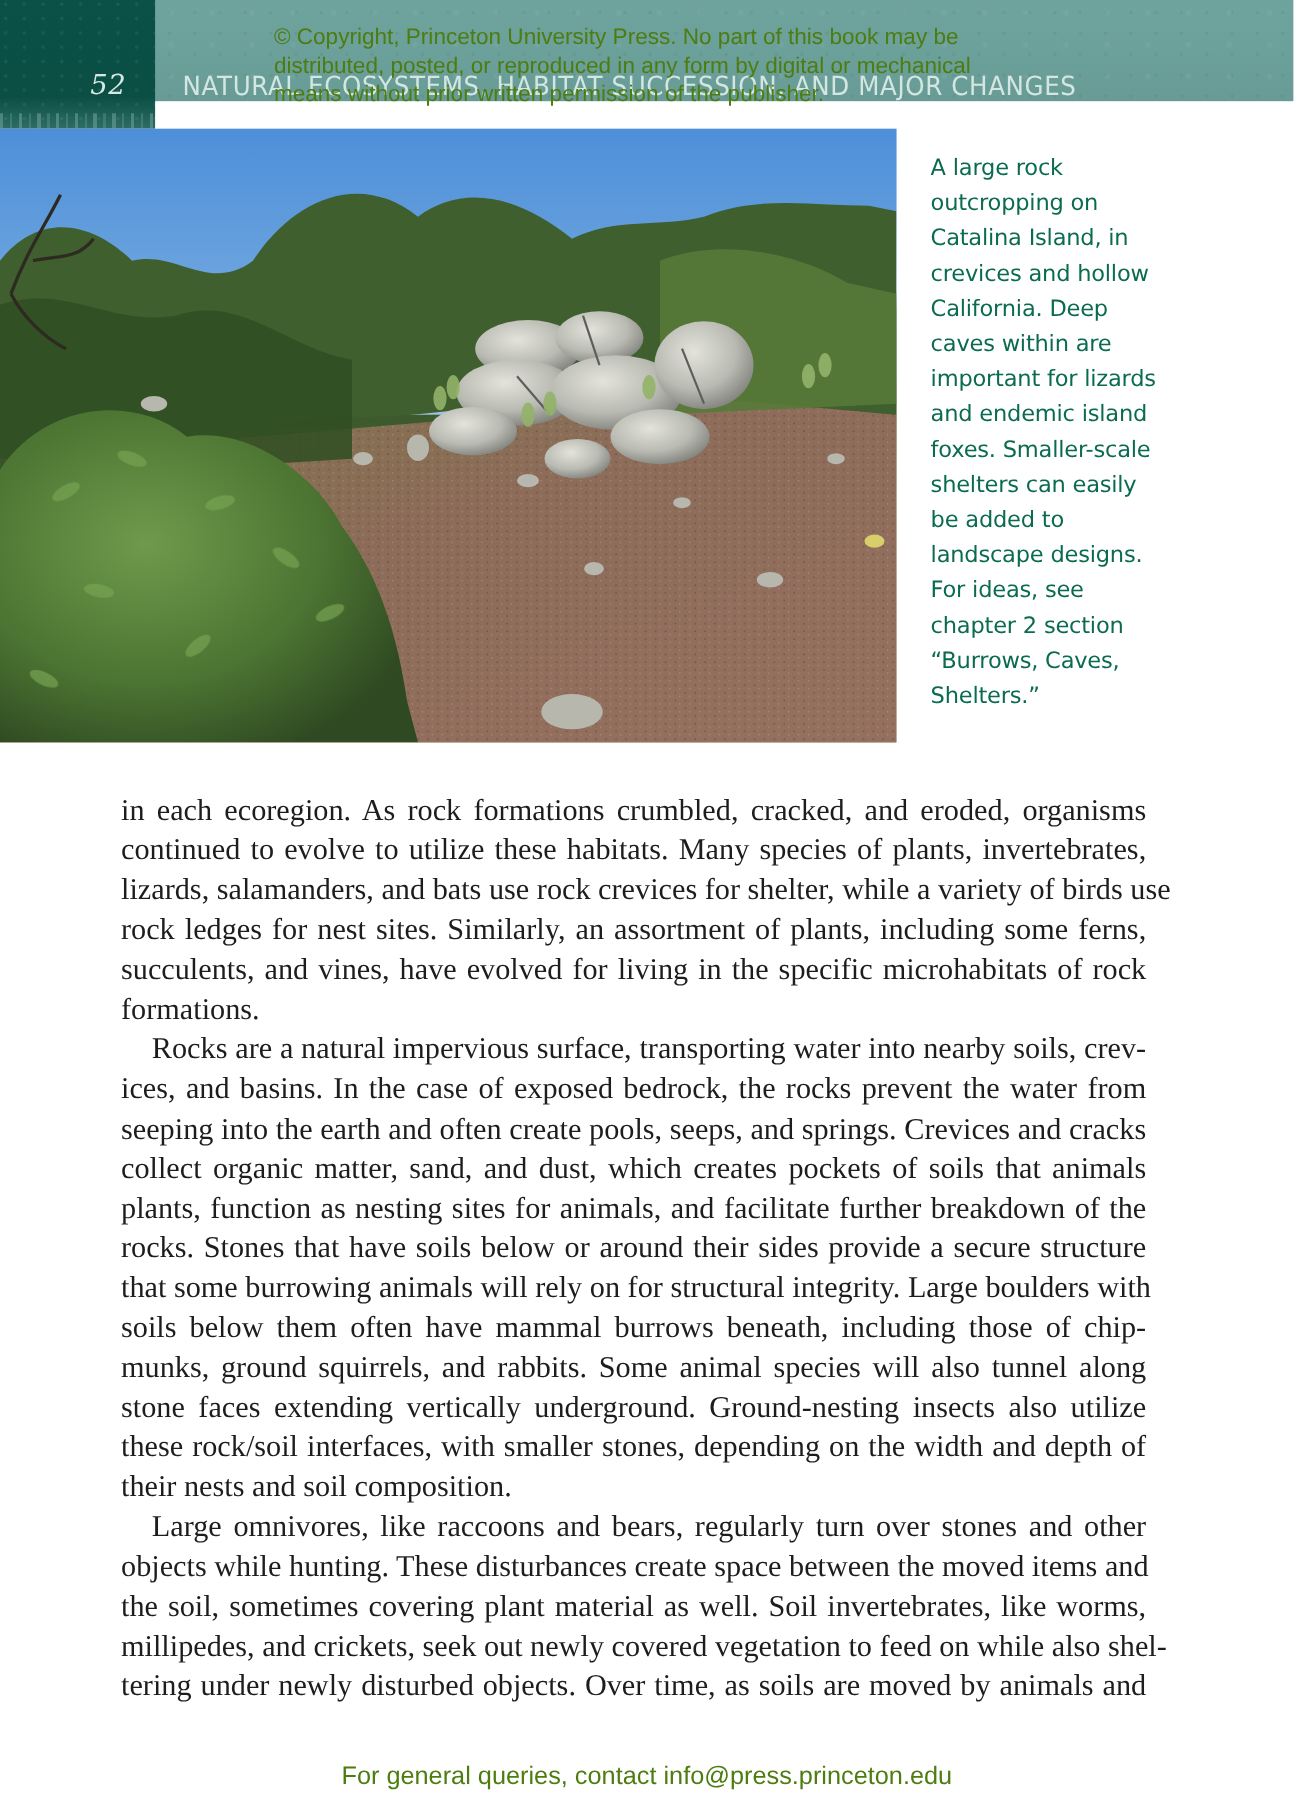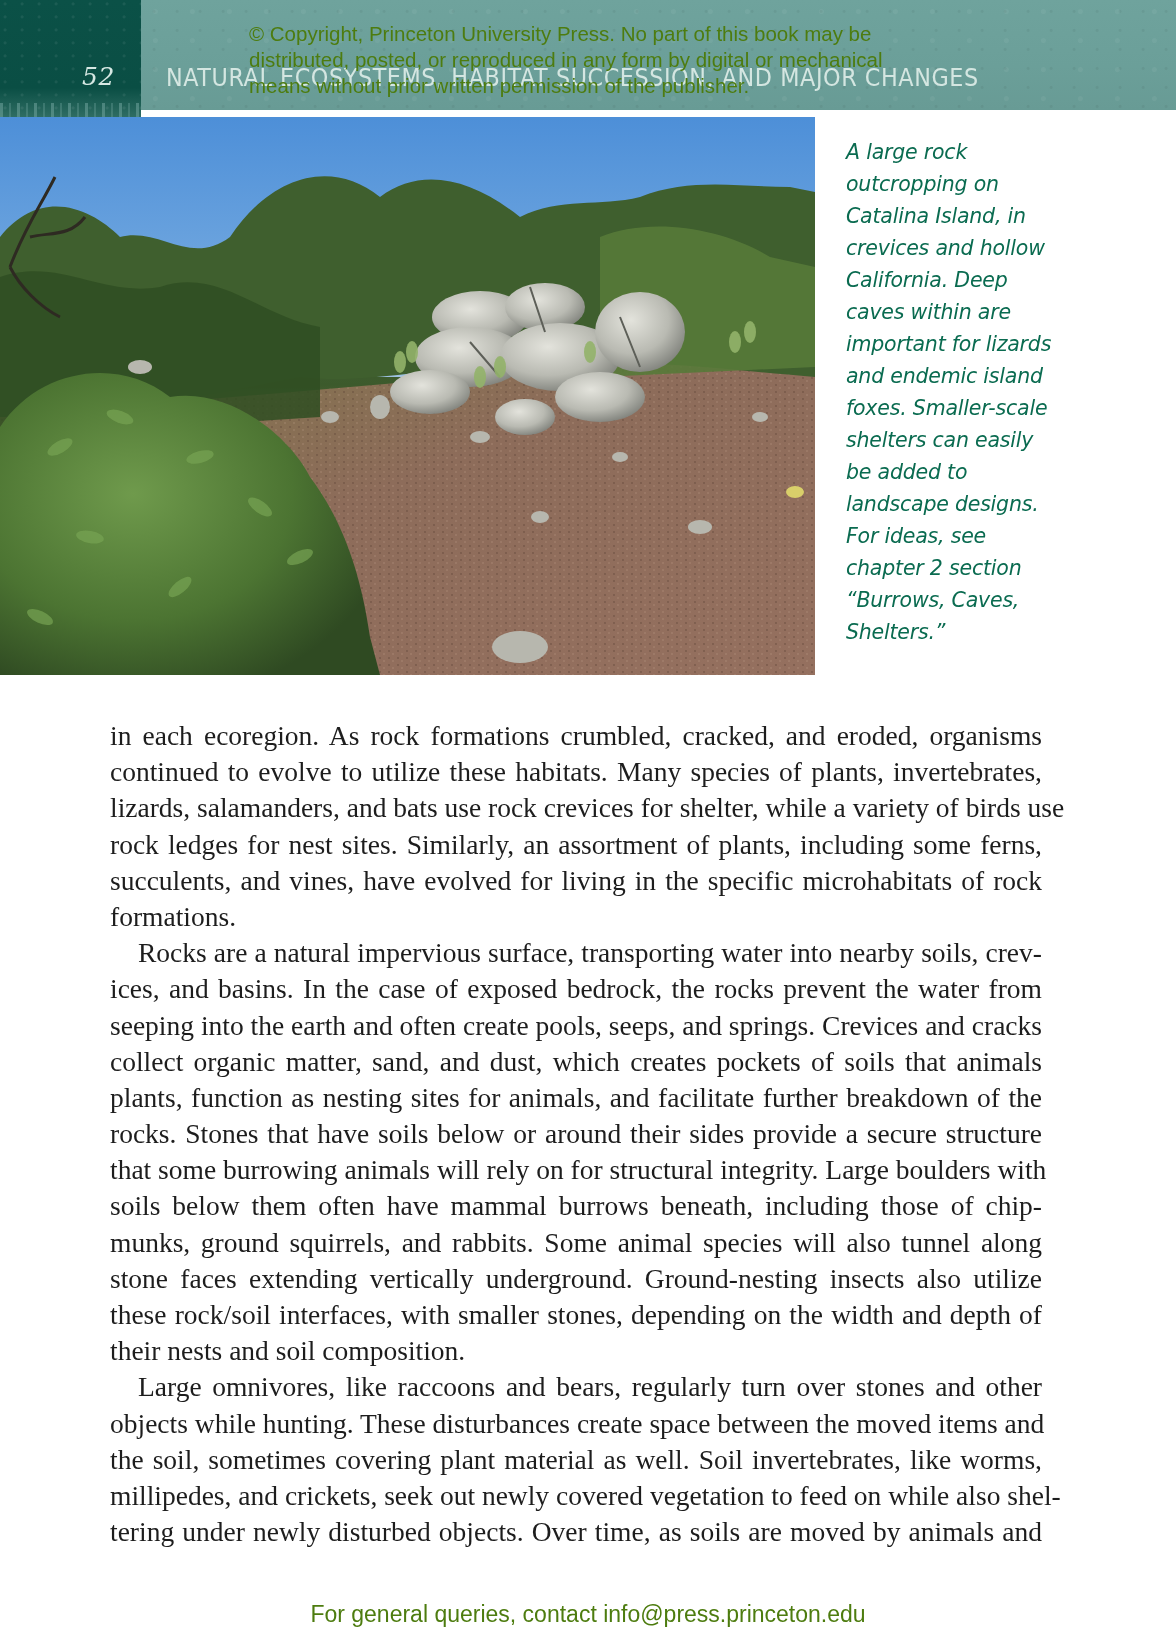--- a/index.html
+++ b/index.html
@@ -12,21 +12,21 @@
       height: 1650px;
       position: relative;
       overflow: hidden;
       font-family: "Liberation Serif", serif;
     }
     
     .header-band {
       position: absolute;
       left: 0; top: 0;
       width: 1176px;
-      height: 110px;
+      height: 92px;
       background:
         radial-gradient(circle at 20% 40%, rgba(255,255,255,0.05) 0 2px, transparent 3px) 0 0 / 37px 29px,
         radial-gradient(circle at 70% 60%, rgba(0,0,0,0.05) 0 1px, transparent 2px) 0 0 / 23px 19px,
         linear-gradient(180deg, #6fa39d 0%, #6b9f99 60%, #689b95 100%);
     }
     .page-block {
       position: absolute;
       left: 0; top: 0;
       width: 141px;
       height: 117px;
@@ -91,21 +91,21 @@
       position: absolute;
       left: 846px;
       top: 136px;
       width: 300px;
       font-family: "DejaVu Sans", sans-serif;
       font-size: 20.5px;
       line-height: 32px;
       color: #0a6b50;
       letter-spacing: -0.2px;
     }
-    .caption-line { display: block; white-space: nowrap; font-style: italic; }
+    .caption-line { display: block; white-space: nowrap; }
     
     .body-text {
       position: absolute;
       left: 110px;
       top: 718px;
       width: 932px;
       font-family: "Liberation Serif", serif;
       font-size: 27.5px;
       line-height: 36.2px;
       color: #1d1d1d;

